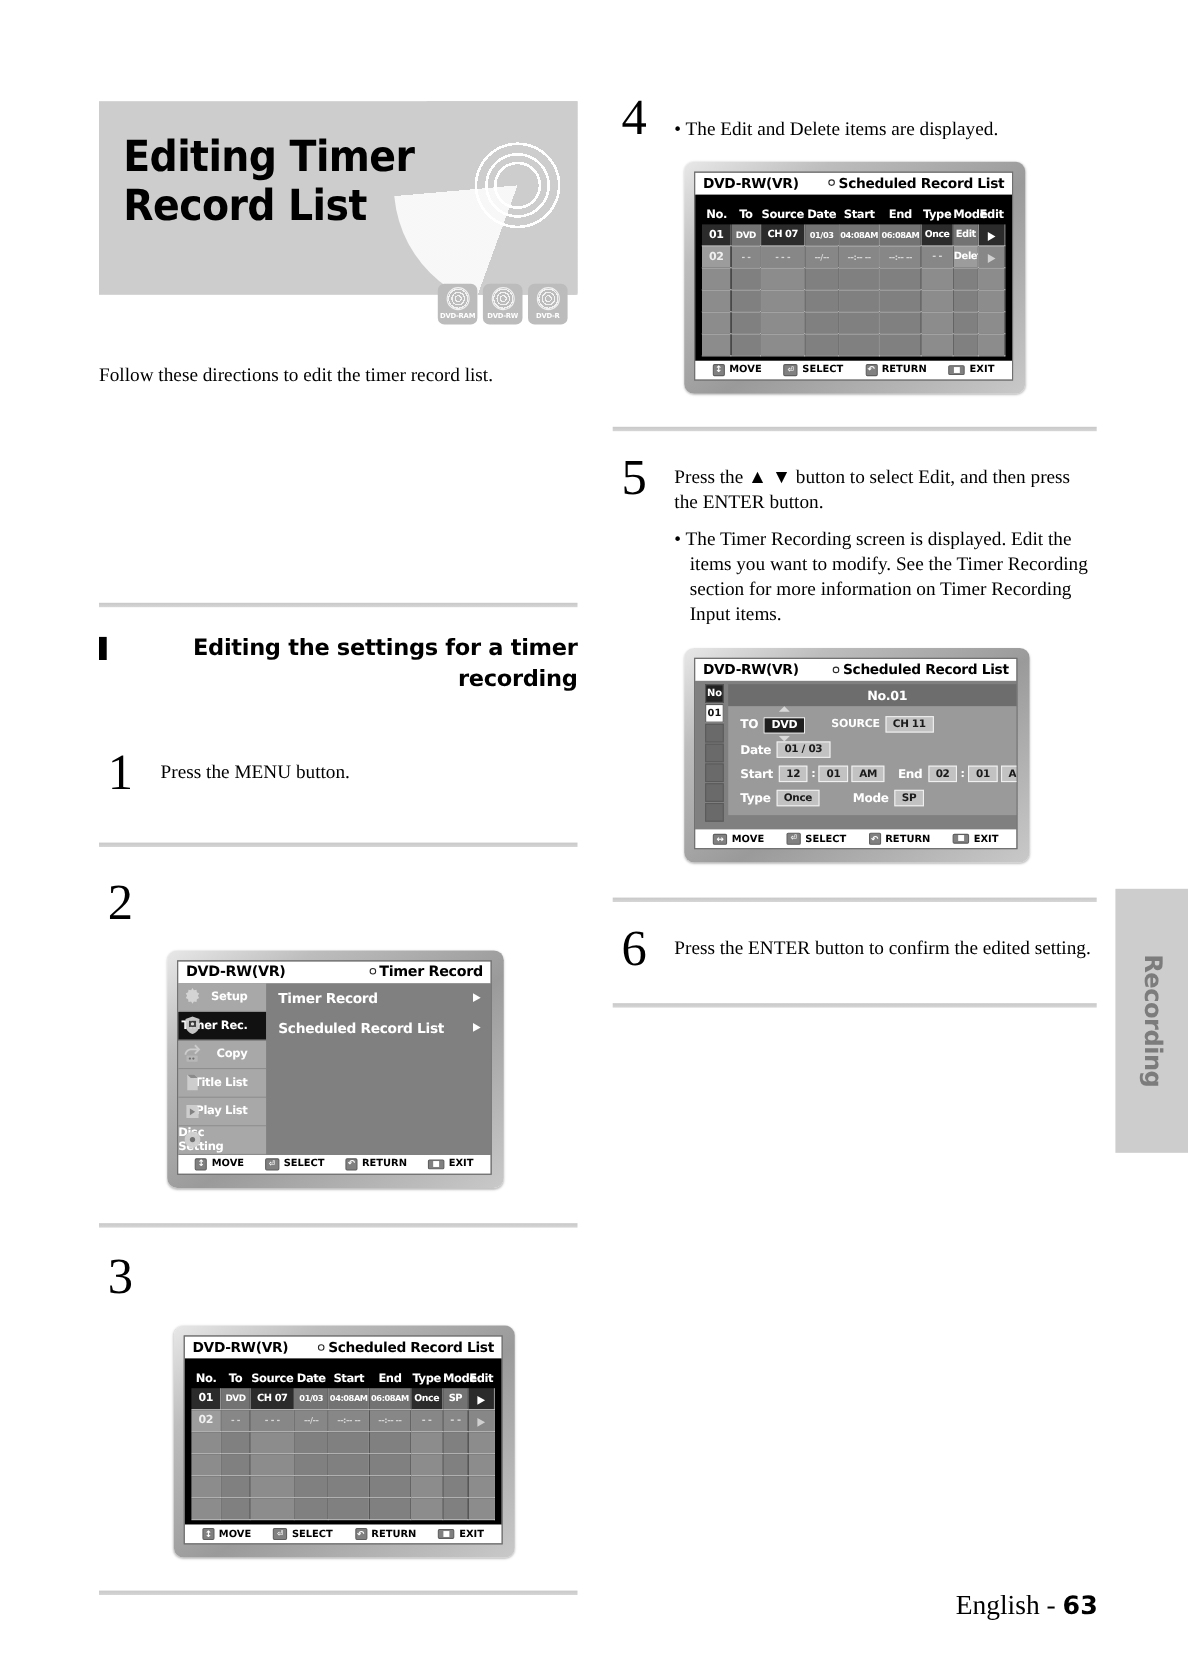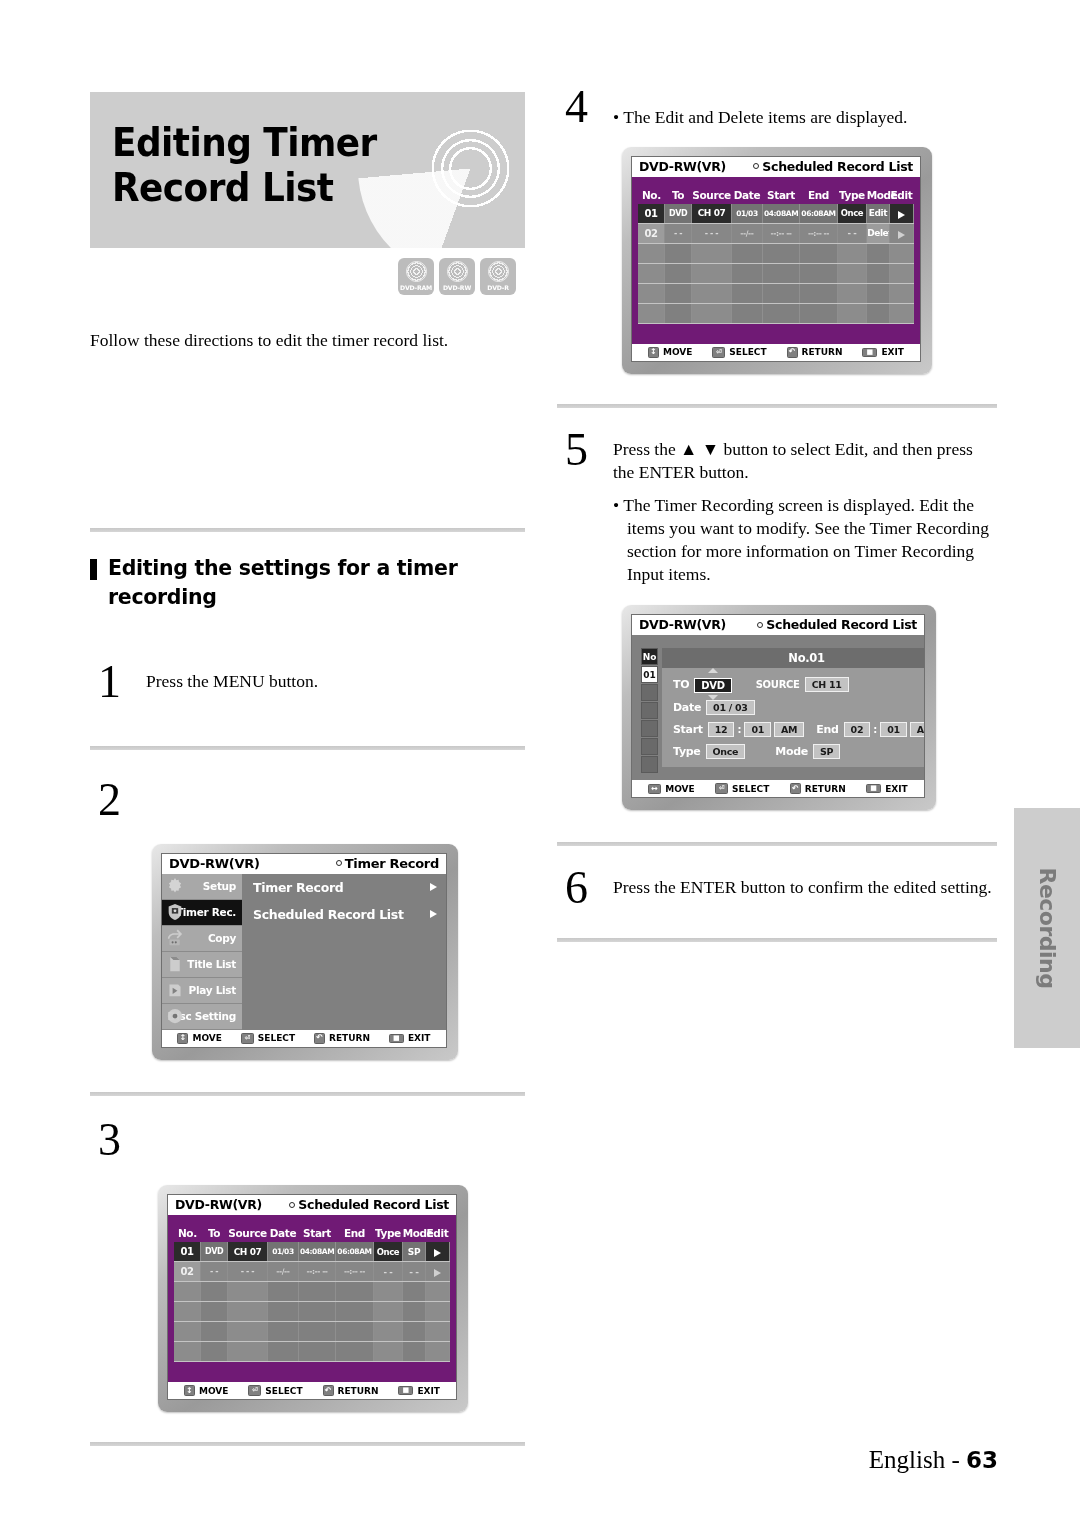--- a/index.html
+++ b/index.html
@@ -14,21 +14,21 @@
   
   .page { position: absolute; inset: 0; }
 
   
   .col-left { position: absolute; left: 90px; top: 92px; width: 435px; }
   .col-right { position: absolute; left: 557px; top: 85px; width: 440px; }
 
   
   .banner {
     position: relative;
-    width: 435px; height: 156px;
+    width: 435px; height: 176px;
     background: #cdcdcd;
     overflow: hidden;
   }
   .banner-disc {
     position: absolute;
     right: -58px; top: -36px;
     width: 225px; height: 225px;
     border-radius: 50%;
     background:
       radial-gradient(circle at 50% 50%, #cdcdcd 0 12%, #ffffff 12% 13.5%, #cdcdcd 13.5% 17%,
@@ -86,21 +86,21 @@
   }
 
   
   .rule {
     height: 4px;
     background: linear-gradient(to bottom, #c8c8c8, #d6d6d6);
   }
 
   
   .sec-head {
-    display: flex; gap: 11px; align-items: flex-start;
+    display: flex; gap: 11px; align-items: flex-start; text-align: right;
   }
   .sec-bar { width: 7px; height: 21px; background: #000; margin-top: 5px; flex: none; }
   .sec-title {
     font-family: "DejaVu Sans", sans-serif;
     font-weight: bold; font-size: 20.5px;
     line-height: 1.42; color: #000;
     letter-spacing: -0.3px;
   }
 
   
@@ -163,21 +163,21 @@
     border: 1px solid #5f5f5f;
     line-height: 1;
   }
 
   
   .menu-wrap { display: flex; }
   .menu-side { width: 80px; flex: none; background: #9b9b9b; }
   .menu-side .mi {
     height: 26px;
     display: flex; align-items: center; justify-content: flex-end;
-    padding-right: 6px;
+    padding-right: 17px;
     font-family: "DejaVu Sans", sans-serif;
     font-weight: bold; font-size: 10.5px;
     color: #ffffff;
     background: #a8a8a8;
     border-bottom: 1px solid #8b8b8b;
     position: relative;
     letter-spacing: -0.3px;
   }
   .menu-side .mi.active { background: #111111; }
   .mi-glyph {
@@ -196,21 +196,21 @@
     letter-spacing: -0.3px;
   }
   .arrow-r {
     width: 0; height: 0;
     border-left: 7px solid #ffffff;
     border-top: 4.5px solid transparent;
     border-bottom: 4.5px solid transparent;
   }
 
   
-  .tbl-area { background: #701a75; padding: 11px 6px 20px 6px; }
+  .tbl-area { background: #000000; padding: 11px 6px 4px 6px; }
   .tbl { width: 100%; border-collapse: collapse; table-layout: fixed; }
   .tbl th {
     font-family: "DejaVu Sans", sans-serif;
     font-weight: bold; color: #ffffff;
     padding: 1px 0 3px 0;
     text-align: center;
     letter-spacing: -0.4px;
   }
   .tbl td {
     font-family: "DejaVu Sans", sans-serif;
@@ -231,21 +231,21 @@
   .arrow-cell {
     display: inline-block;
     width: 0; height: 0;
     border-left: 7px solid #ffffff;
     border-top: 4.5px solid transparent;
     border-bottom: 4.5px solid transparent;
   }
   .arrow-cell.dim { border-left-color: #d0d0d0; }
 
   
-  .form-area { background: #808080; padding: 13px 0 6px 0; display: flex; }
+  .form-area { background: #808080; padding: 3px 0 6px 0; display: flex; }
   .form-leftcol { width: 26px; flex: none; padding-left: 9px; }
   .form-leftcol .cell {
     height: 17px; margin-bottom: 1px;
     background: #6a6a6a; border: 1px solid #5a5a5a;
     display: flex; align-items: center; justify-content: center;
     font-family: "DejaVu Sans", sans-serif; font-weight: bold;
     font-size: 9px; color: #ffffff;
   }
   .form-leftcol .cell.hdr { background: #222; }
   .form-leftcol .cell.sel { background: #ffffff; color: #111; }

